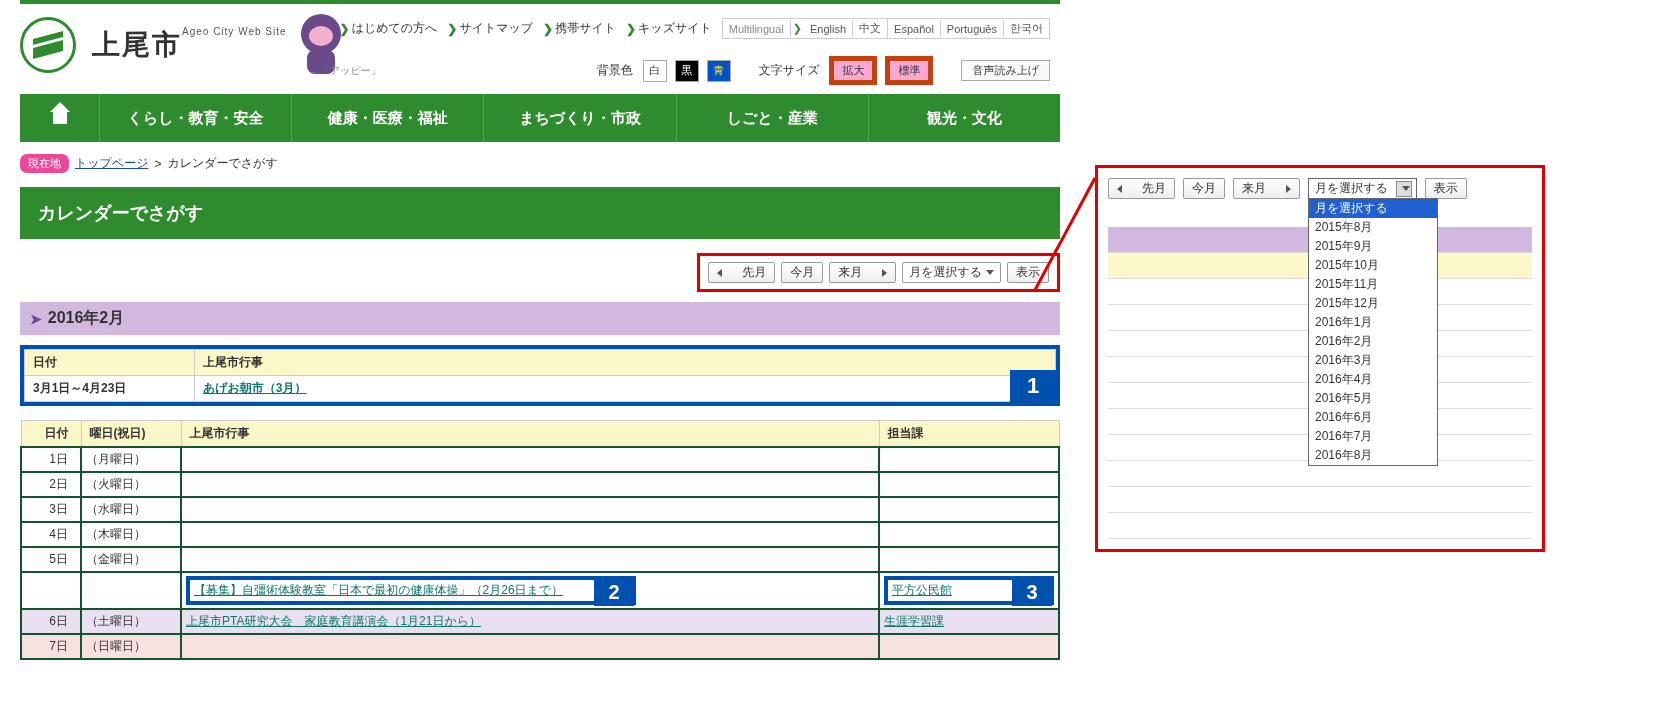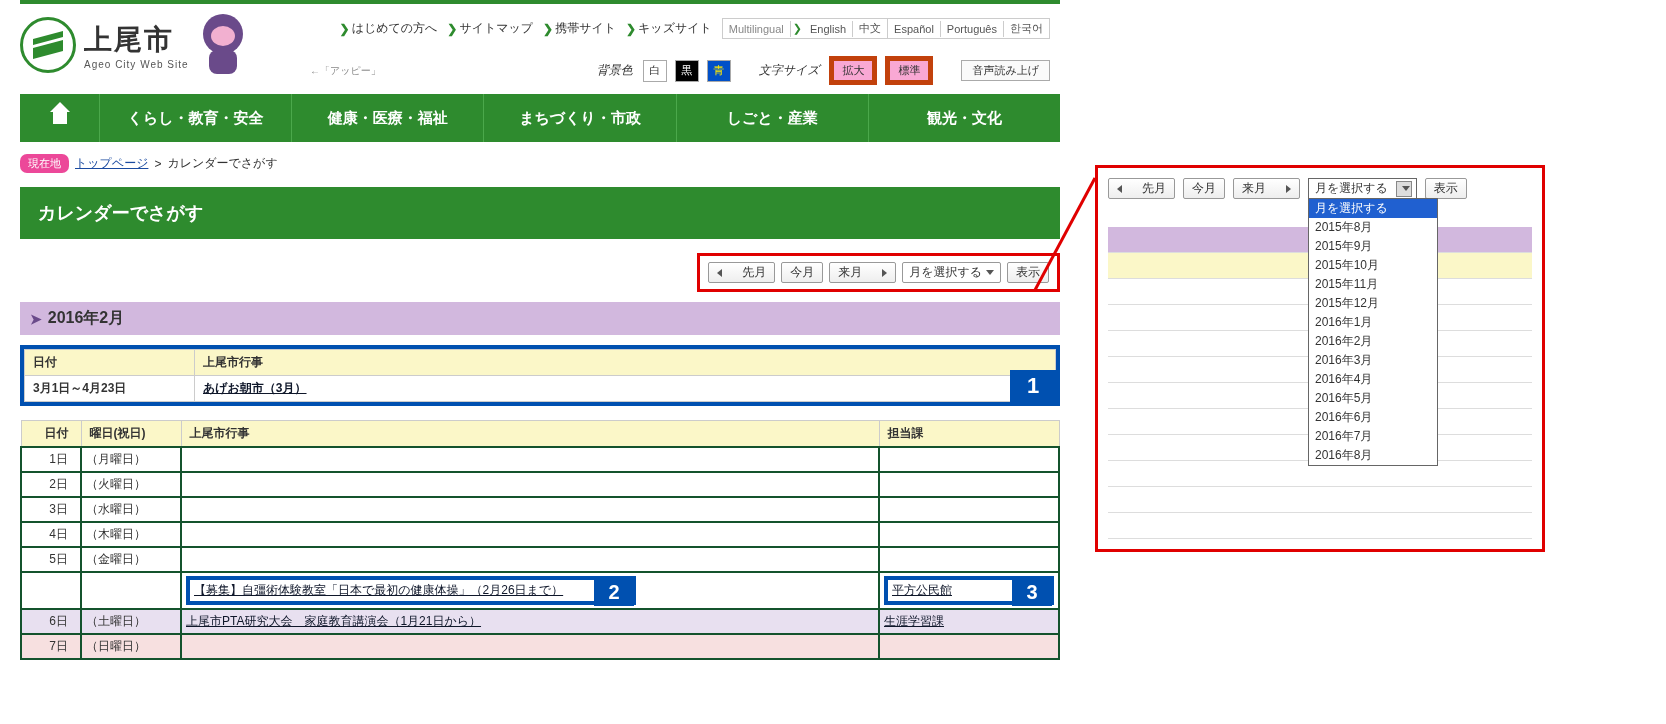--- a/index.html
+++ b/index.html
@@ -4,37 +4,37 @@
 <style>
 * { margin: 0; padding: 0; box-sizing: border-box; font-family: "Meiryo", "MS PGothic", sans-serif; }
 body { background: #fff; font-size: 12px; color: #333; }
 .container { width: 1040px; margin-left: 20px; position: relative; }
 .topborder { height: 4px; background: #2e8b2e; }
 .header { display: flex; align-items: flex-start; padding: 6px 0 0 0; position: relative; height: 90px; }
 .logo-area { display: flex; align-items: center; }
 .logo-circle { width: 56px; height: 56px; border: 3px solid #2e8b2e; border-radius: 50%; display: flex; align-items: center; justify-content: center; margin-right: 8px; position: relative; }
 .logo-inner { width: 30px; height: 20px; background: #2e8b2e; transform: skewY(-15deg); position: relative; }
 .logo-inner::before { content: ""; position: absolute; top: 6px; left: 0; width: 30px; height: 3px; background: #fff; }
-.logo-text { display: flex; flex-direction: column; }
+.logo-text { display: flex; flex-direction: row; margin-left: 8px; }
 .logo-title { font-size: 28px; font-weight: bold; color: #333; letter-spacing: 2px; }
 .logo-sub { font-size: 10px; color: #555; letter-spacing: 1px; }
 .mascot { width: 60px; height: 70px; margin-left: 8px; position: relative; }
 .mascot-head { width: 40px; height: 40px; background: #6a4a8a; border-radius: 50%; position: absolute; top: 4px; left: 6px; }
 .mascot-face { width: 24px; height: 20px; background: #f2b0d0; border-radius: 50%; position: absolute; top: 16px; left: 14px; }
 .mascot-body { width: 28px; height: 24px; background: #6a4a8a; border-radius: 8px; position: absolute; top: 40px; left: 12px; }
 .mascot-label { position: absolute; left: 290px; top: 60px; font-size: 10px; color: #888; }
 .topnav { position: absolute; right: 10px; top: 14px; display: flex; align-items: center; gap: 0; flex-wrap: wrap; justify-content: flex-end; width: 720px; }
 .topnav .tnitem { font-size: 12px; color: #333; margin-right: 10px; display: inline-flex; align-items: center; }
 .topnav .gt { color: #2e8b2e; font-weight: bold; margin-right: 2px; }
 .lang-box { display: inline-flex; border: 1px solid #ccc; align-items: center; }
 .lang-box span { padding: 2px 6px; font-size: 11px; color: #555; border-right: 1px solid #ccc; }
 .lang-box span:first-child { color: #888; }
 .lang-box span:last-child { border-right: none; }
 .toprow2 { position: absolute; right: 10px; top: 52px; display: flex; align-items: center; gap: 8px; }
-.toprow2 .lbl { font-size: 12px; margin-right: 2px; font-style: italic; }
+.toprow2 .lbl { font-size: 12px; margin-right: 2px; }
 .colorbtn { width: 24px; height: 22px; border: 1px solid #aaa; display: inline-flex; align-items: center; justify-content: center; font-size: 11px; }
 .cb-white { background: #fff; color: #333; }
 .cb-black { background: #000; color: #fff; }
 .cb-blue { background: #0050c8; color: #ffea00; }
 .sizebtn { border: 5px solid #c2410c; padding: 2px 8px; font-size: 11px; background: #f9a8d4; }
 .voicebtn { border: 1px solid #aaa; padding: 2px 10px; font-size: 11px; background: #fafafa; }
 .gnav { display: flex; background: #2e8b2e; height: 48px; }
 .gnav-item { flex: 1; color: #fff; font-weight: bold; font-size: 15px; display: flex; align-items: center; justify-content: center; border-right: 1px solid #4ba84b; cursor: pointer; }
 .gnav-item:first-child { flex: 0 0 80px; }
 .gnav-item:last-child { border-right: none; }
@@ -53,21 +53,21 @@
 .tri-down { width: 0; height: 0; border-left: 4px solid transparent; border-right: 4px solid transparent; border-top: 5px solid #555; margin-left: 4px; }
 .sel { border: 1px solid #999; padding: 1px 6px; font-size: 12px; display: inline-flex; align-items: center; background: #fff; border-radius: 2px; }
 .month-head { background: #d2b8de; padding: 6px 10px; font-size: 16px; font-weight: bold; color: #333; margin-top: 10px; display: flex; align-items: center; }
 .month-head .arrow { color: #6a4a8a; margin-right: 6px; font-size: 14px; }
 .table1-wrap { border: 4px solid #0050b0; margin-top: 10px; position: relative; }
 .badge-num { width: 46px; height: 32px; background: #0050b0; color: #fff; font-size: 22px; font-weight: bold; display: flex; align-items: center; justify-content: center; position: absolute; bottom: 0; right: 0; }
 table { width: 100%; border-collapse: collapse; }
 .table1 th { background: #fbf7c8; border: 1px solid #ccc; padding: 4px 8px; text-align: left; font-size: 12px; font-weight: bold; }
 .table1 td { border: 1px solid #ccc; padding: 4px 8px; font-size: 12px; font-weight: bold; }
 .table1 .col1 { width: 170px; }
-.lnk { color: #0f172a; text-decoration: underline; }
+.lnk { color: #0f766e; text-decoration: underline; }
 .table2 { margin-top: 14px; }
 .table2 th { background: #fbf7c8; border: 1px solid #ccc; padding: 4px 8px; text-align: left; font-size: 12px; font-weight: bold; }
 .table2 td { border: 2px solid #14532d; padding: 3px 4px; font-size: 12px; vertical-align: middle; height: 22px; }
 .table2 .c-date { width: 60px; text-align: right; padding-right: 12px; }
 .table2 .c-day { width: 100px; }
 .table2 .c-dept { width: 155px; }
 .row-sat td { background: #e8e0f0; }
 .row-sun td { background: #f7e0e0; }
 .highlight-box { border: 4px solid #0050b0; position: relative; display: inline-block; vertical-align: middle; }
 .highlight-box.b2 { padding: 2px 6px 2px 4px; width: 450px; }

